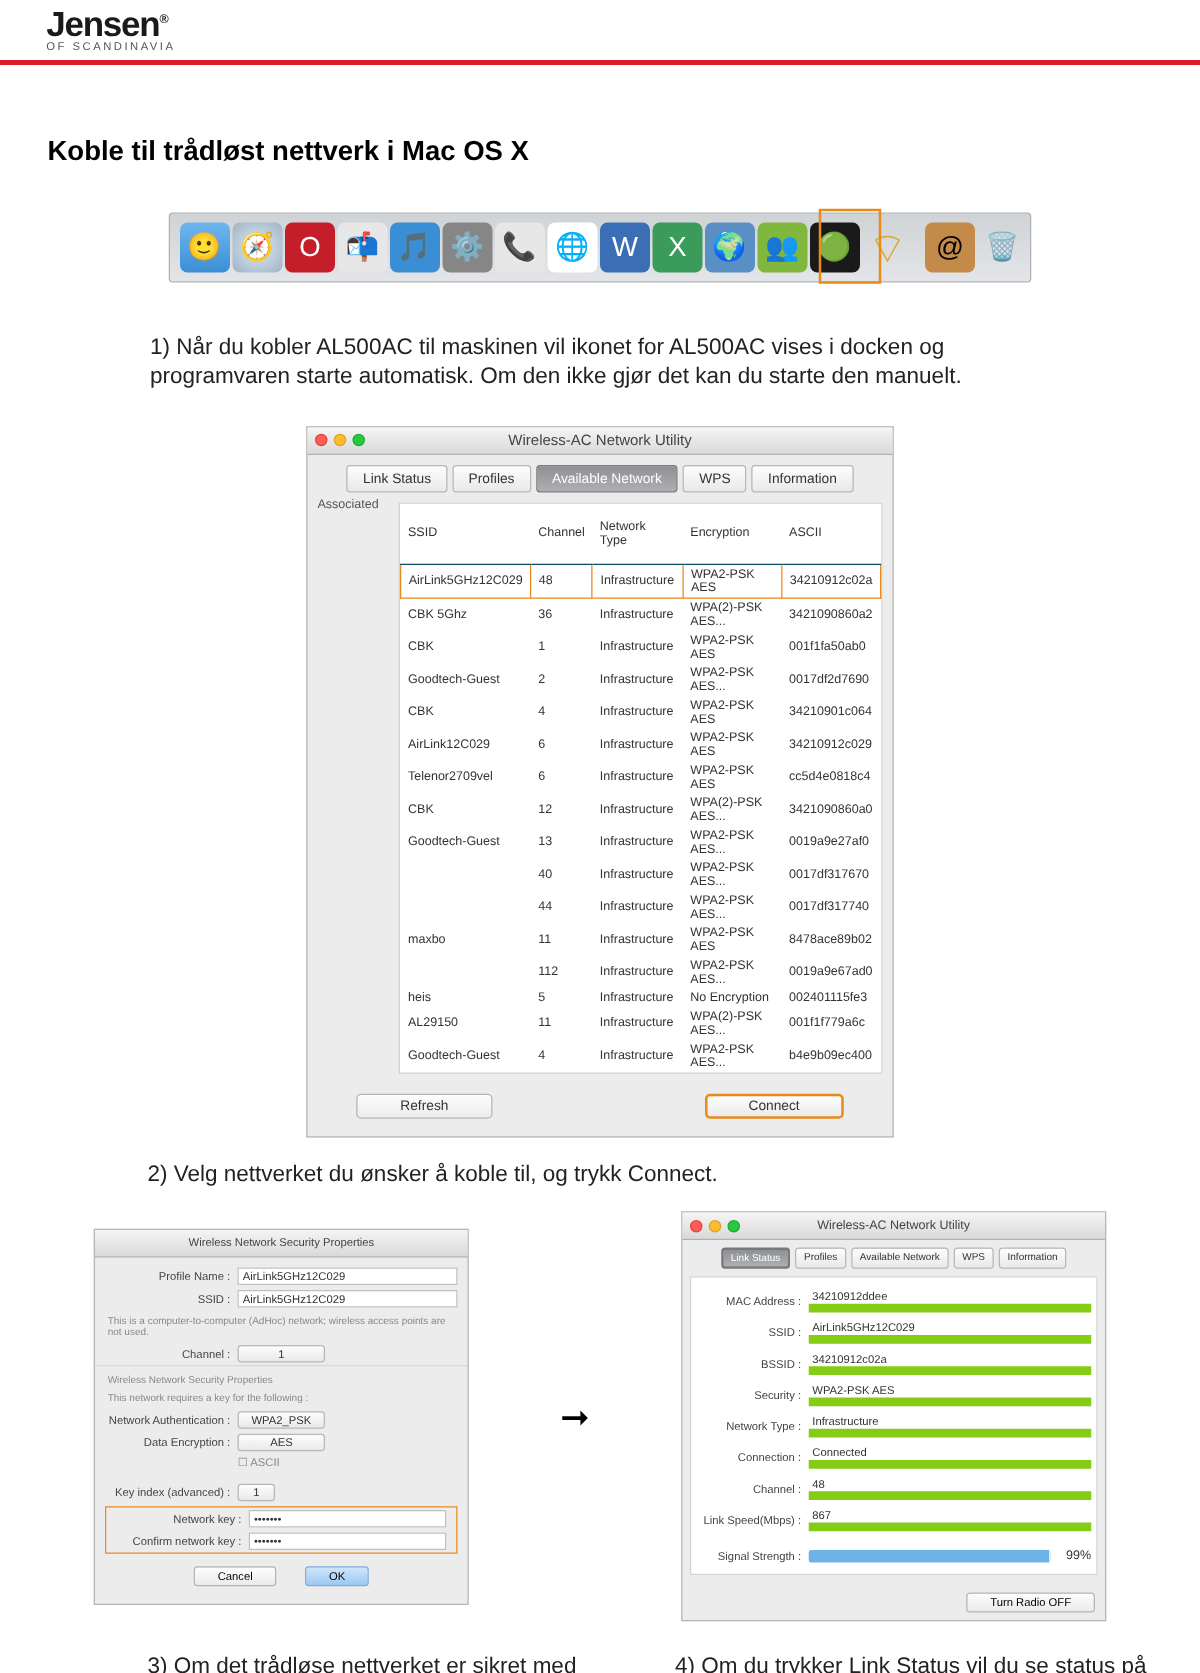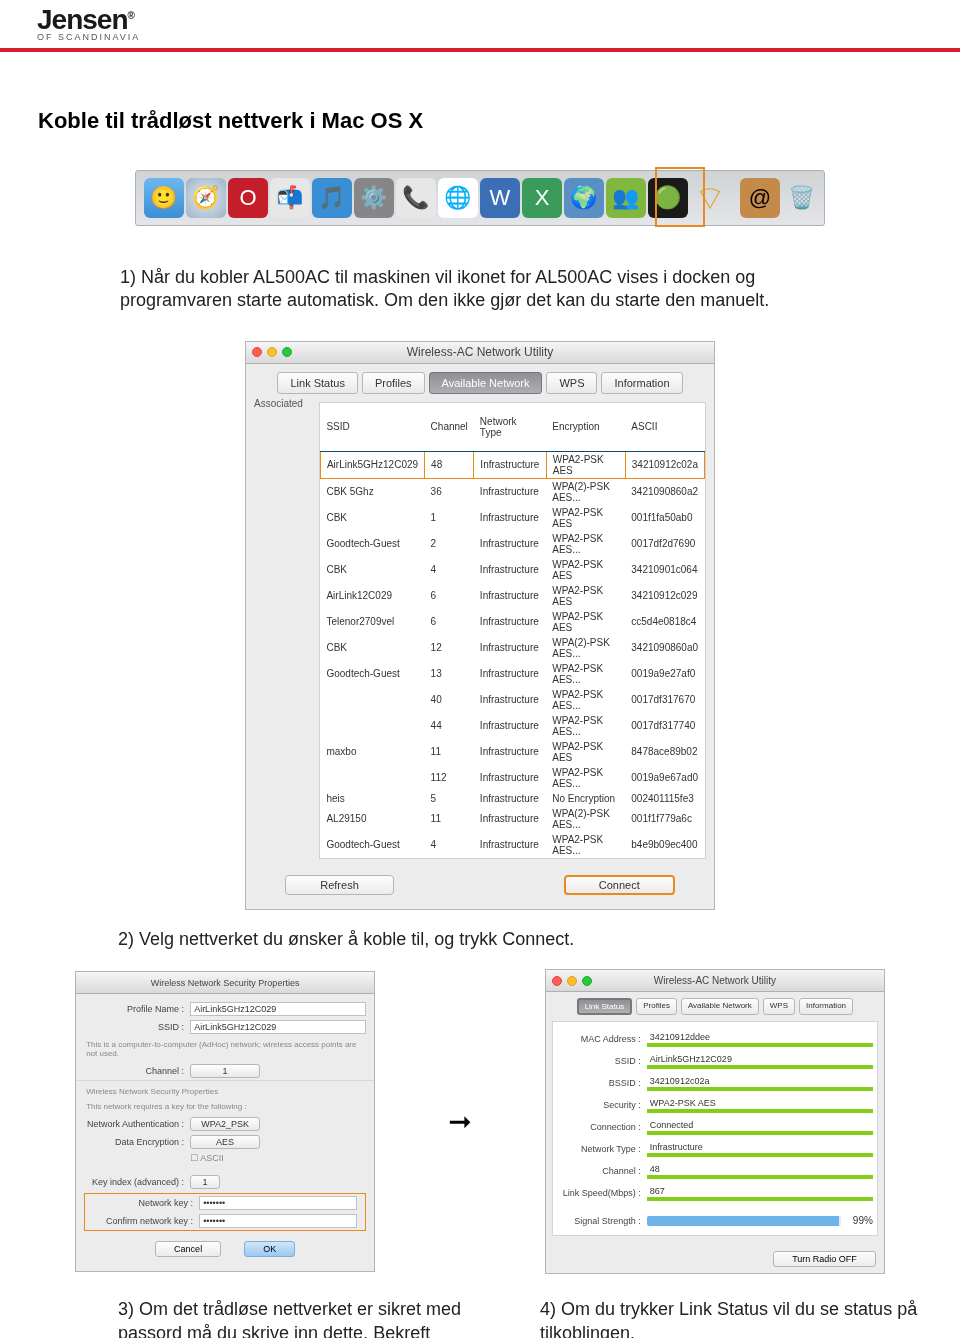--- a/index.html
+++ b/index.html
@@ -44,21 +44,21 @@
 .form-row .field { flex: 1; height: 14px; background: #fff; border: 1px solid #c0c0c0; font-size: 9px; padding: 0 3px; display: flex; align-items: center; color: #333; }
 .form-row .dropdown { flex: 0 0 70px; height: 14px; background: linear-gradient(#fdfdfd, #e9e9e9); border: 1px solid #b7b7b7; border-radius: 3px; font-size: 9px; display: flex; align-items: center; justify-content: center; color: #333; }
 .small-note { font-size: 8px; color: #888; padding: 4px 10px; }
 .sec-heading { font-size: 8px; color: #888; padding: 6px 10px 2px 10px; border-top: 1px solid #d8d8d8; }
 .hl-box { border: 1px solid #e88b1b; }
 .two-col { display: flex; gap: 40px; margin: 24px 0 0 80px; }
 .two-col p { font-size: 18px; line-height: 1.3; color: #222; width: 390px; }
 .link-status-body { background: #fff; margin: 6px; padding: 6px 4px; border: 1px solid #d5d5d5; }
 .ls-row { display: flex; font-size: 9px; padding: 3px 0; align-items: center; }
 .ls-row .lbl { width: 90px; text-align: right; color: #444; padding-right: 6px; }
-.ls-row .val { flex: 1; color: #333; border-bottom: 4px solid #84cc16; padding: 1px 3px; }
+.ls-row .val { flex: 1; color: #333; border-bottom: 7px solid #84cc16; padding: 1px 3px; }
 .signal-bar { flex: 1; height: 10px; background: linear-gradient(90deg, #6db3e8 0%, #6db3e8 99%, #e8e8e8 99%); border-radius: 2px; margin-right: 4px; }
 .signal-pct { font-size: 10px; color: #333; width: 28px; text-align: right; }
 .ls-buttons { text-align: right; padding: 6px 8px; }
 .tab-hl { border: 2px solid #e88b1b; }
 .dialog-buttons { display: flex; justify-content: center; gap: 23px; padding: 8px 0; }
 .mac-btn-sm { font-size: 9px; padding: 2px 18px; background: linear-gradient(#fdfdfd, #ebebeb); border: 1px solid #b5b5b5; border-radius: 3px; }
 .mac-btn-sm.primary { background: linear-gradient(#cfe6fb, #9bc8f2); border-color: #7daed7; }
 </style>
 </head>
 <body>
@@ -334,26 +334,26 @@
           </div>
         <div class="ls-row">
             <span class="lbl">BSSID :</span>
             <span class="val">34210912c02a</span>
           </div>
         <div class="ls-row">
             <span class="lbl">Security :</span>
             <span class="val">WPA2-PSK AES</span>
           </div>
         <div class="ls-row">
+            <span class="lbl">Network Type :</span>
+            <span class="val">Infrastructure</span>
+          </div>
+        <div class="ls-row">
             <span class="lbl">Connection :</span>
             <span class="val">Connected</span>
-          </div>
-        <div class="ls-row">
-            <span class="lbl">Network Type :</span>
-            <span class="val">Infrastructure</span>
           </div>
         <div class="ls-row">
             <span class="lbl">Channel :</span>
             <span class="val">48</span>
           </div>
         <div class="ls-row">
             <span class="lbl">Link Speed(Mbps) :</span>
             <span class="val">867</span>
           </div>
         <div class="ls-row" style="margin-top:8px">

